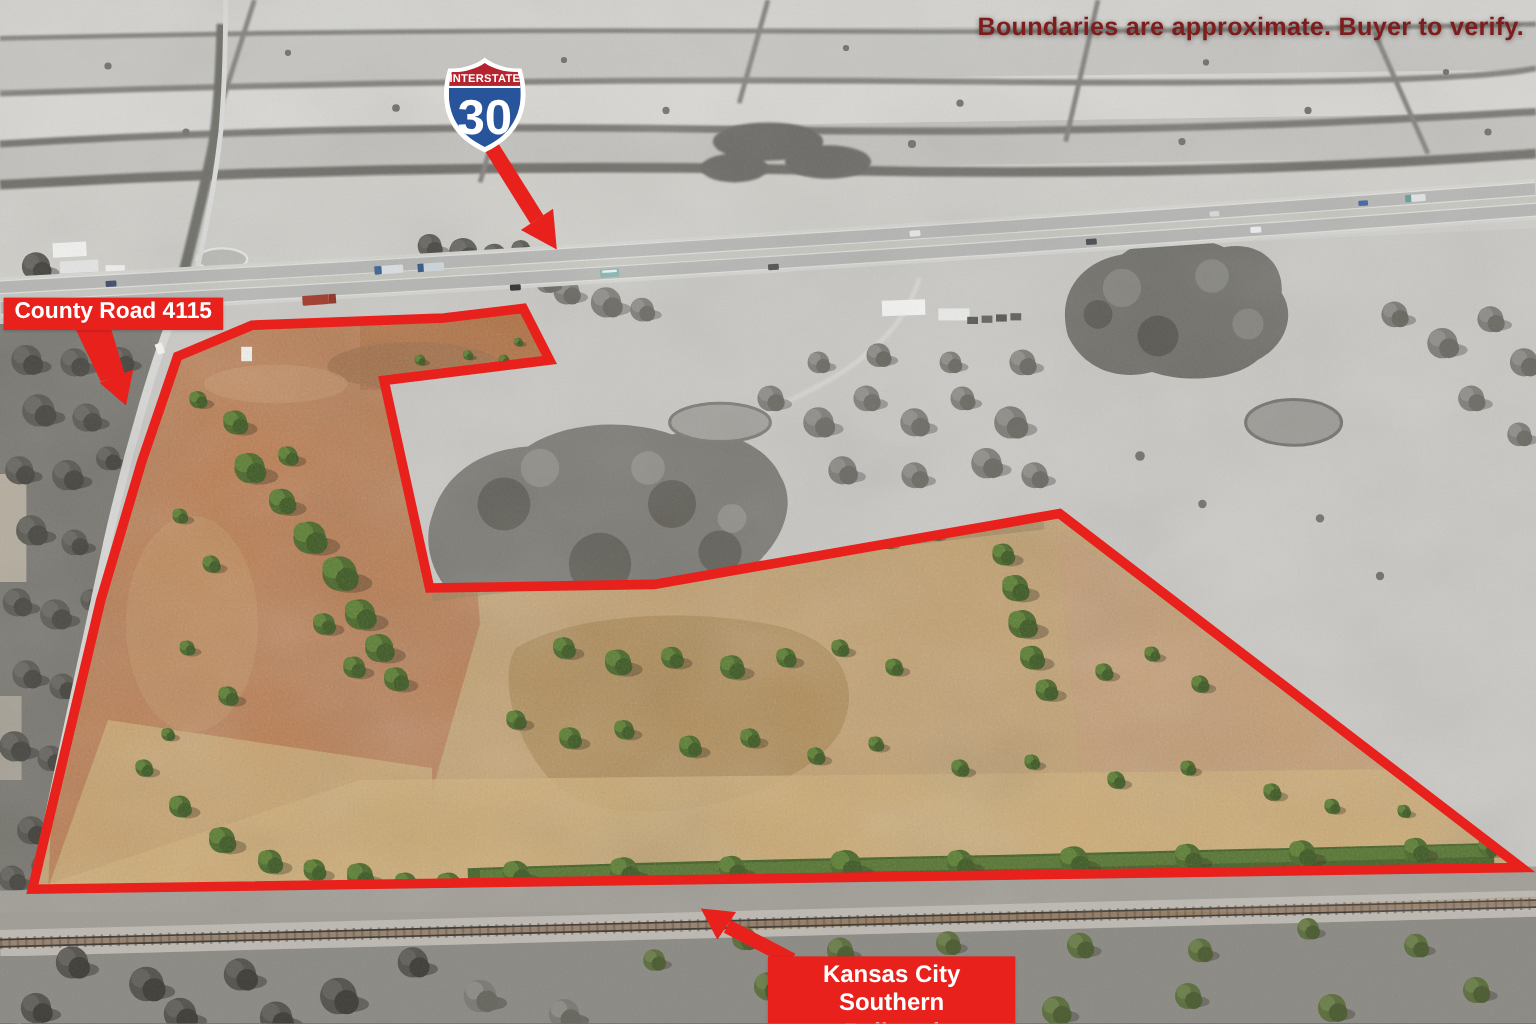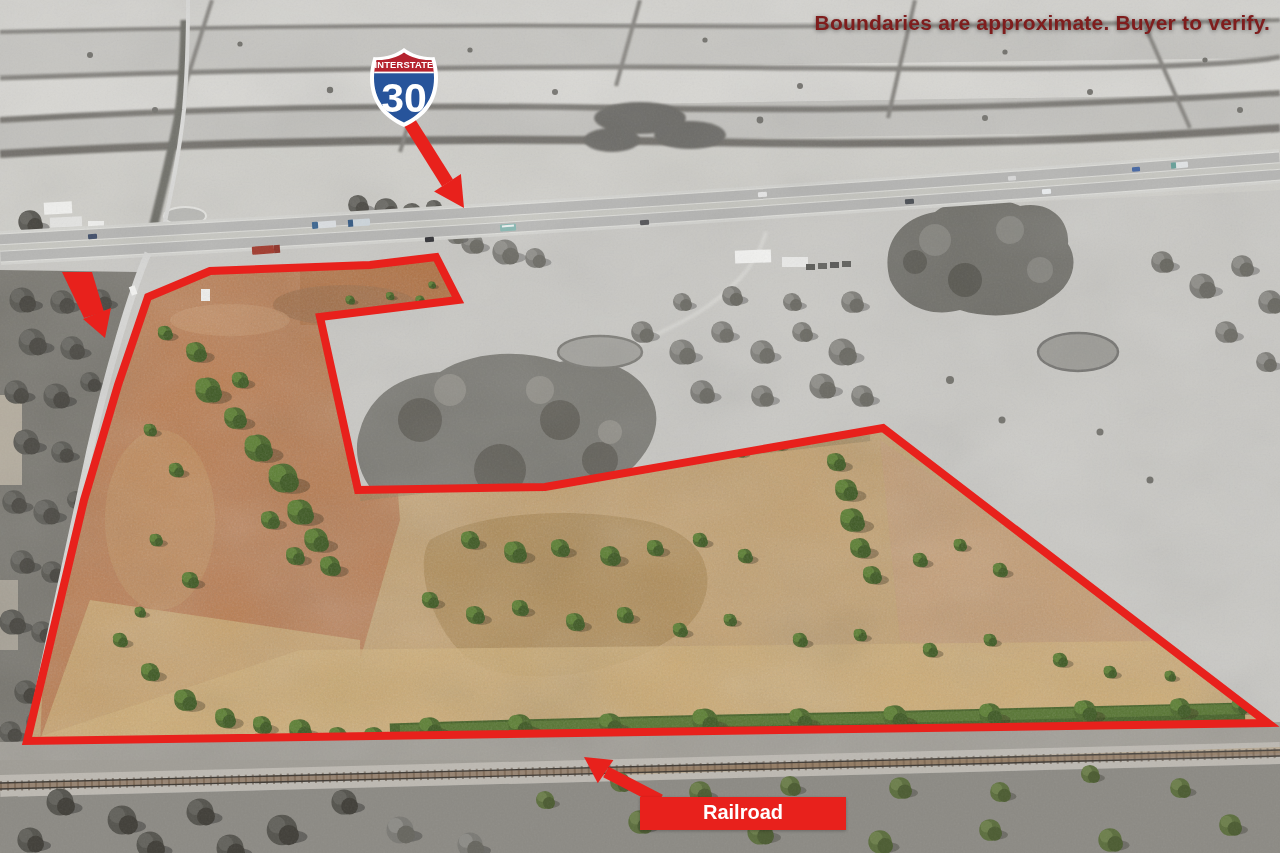--- a/index.html
+++ b/index.html
@@ -458,16 +458,18 @@
       <rect x="5" y="4" width="68" height="21.5" style="fill:var(--shield-red)"></rect>
       <rect x="5" y="25.5" width="68" height="56" style="fill:var(--shield-blue)"></rect>
       <rect x="5" y="24.6" width="68" height="1.7" fill="#ffffff"></rect>
     </g>
     <text x="39" y="21.2" text-anchor="middle" fill="#ffffff" font-size="9.3" font-weight="700" font-family="Liberation Sans, sans-serif" letter-spacing="0.2">INTERSTATE</text>
     <text x="39" y="64.5" text-anchor="middle" fill="#ffffff" font-size="41" font-weight="700" font-family="Liberation Sans, sans-serif">30</text>
   </g>
 </svg>
 
 <div class="disclaimer">Boundaries are approximate. Buyer to verify.</div>
+<div class="callout road-callout">County Road 4115</div>
 <div class="callout kcs-callout">
+  <div>Kansas City Southern</div>
   <div>Railroad</div>
 </div>
 </div>
 
 </body></html>

